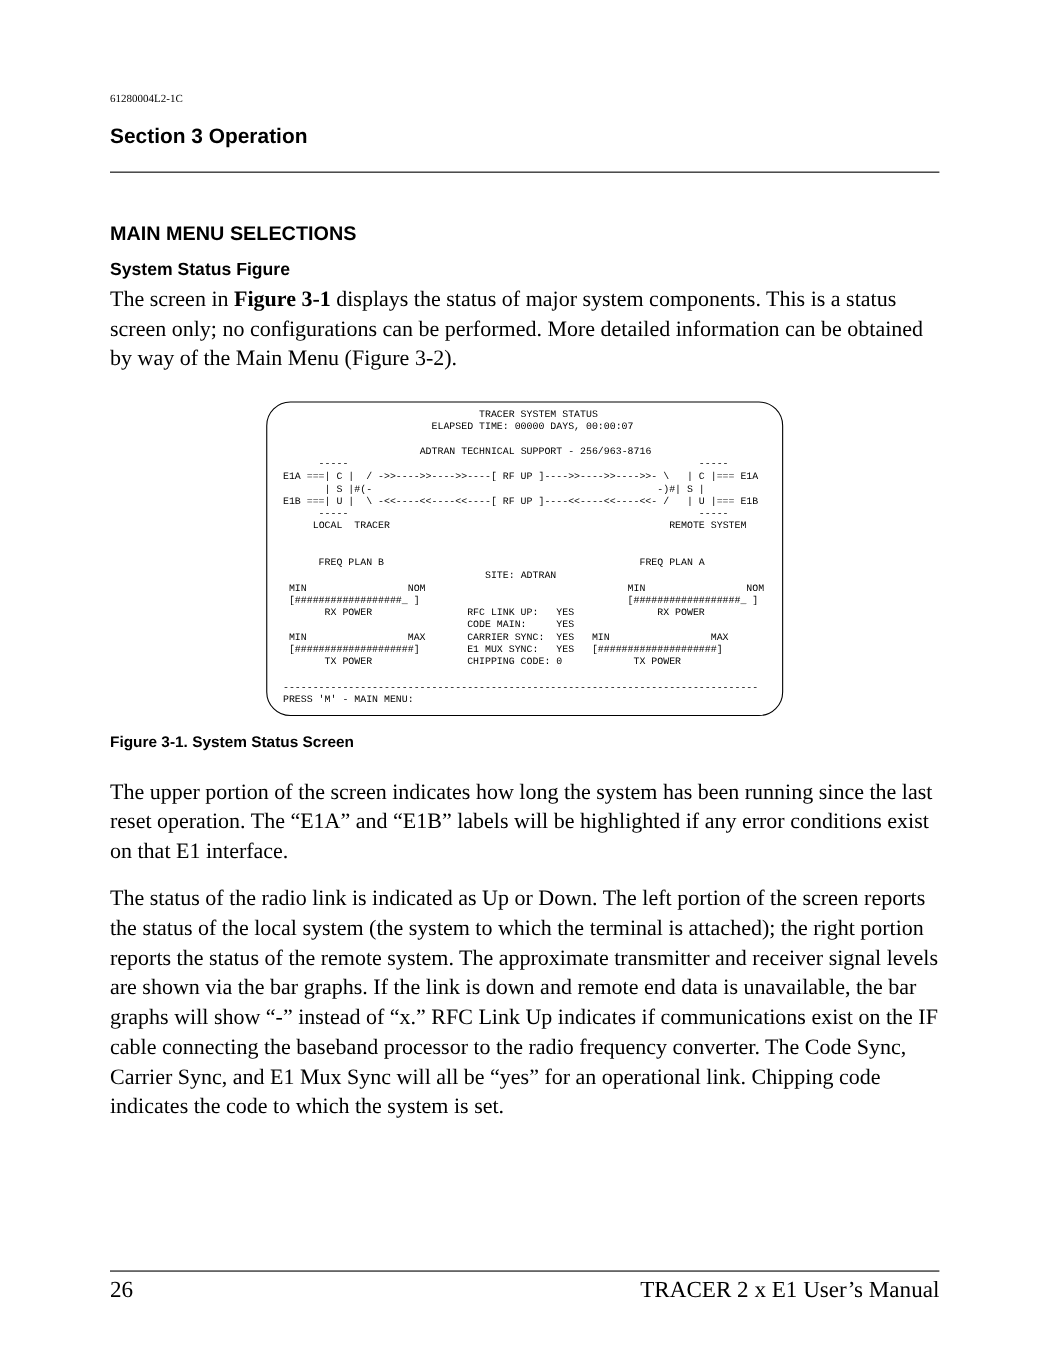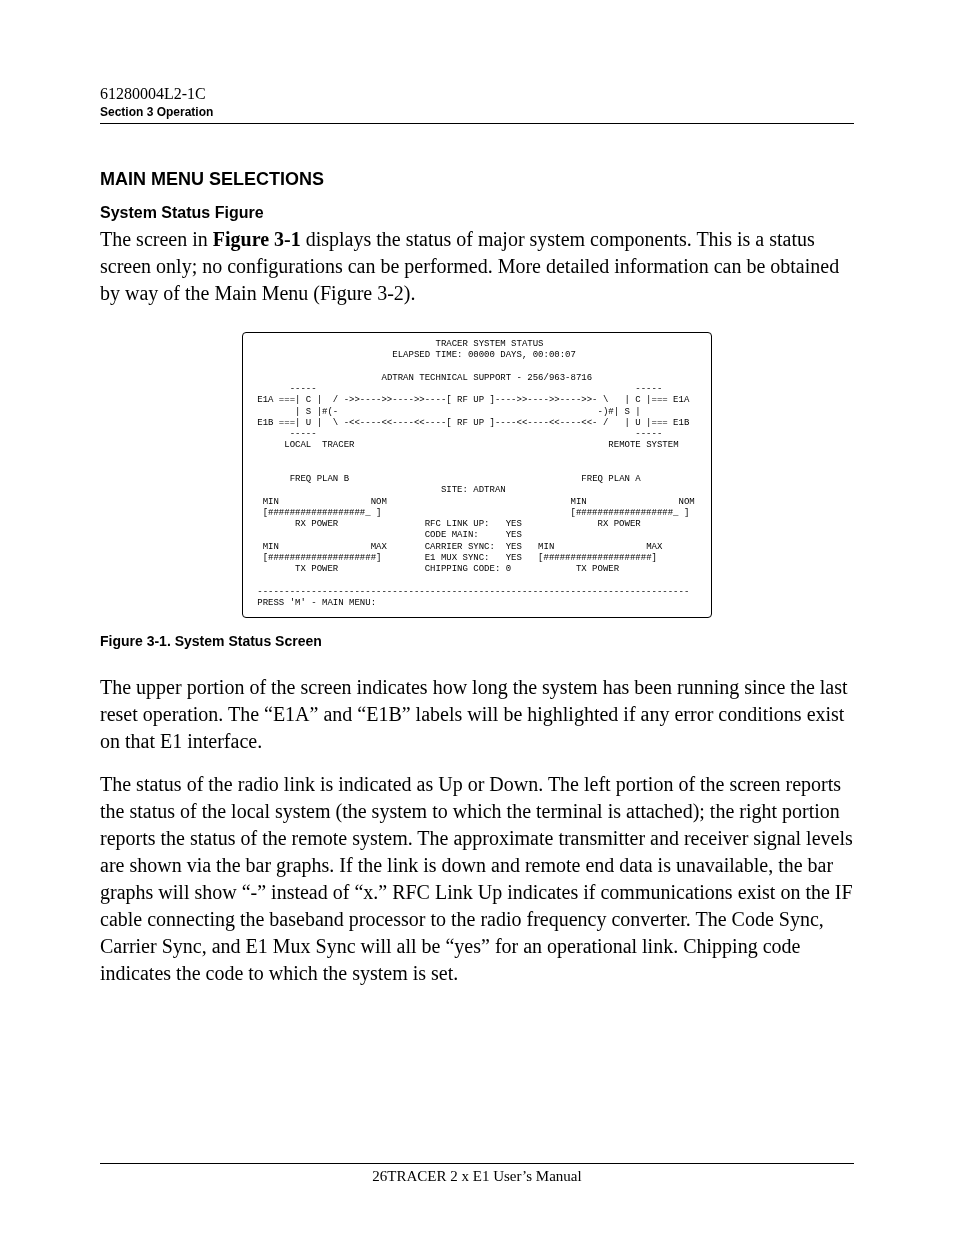--- a/index.html
+++ b/index.html
@@ -11,28 +11,28 @@
     padding: 0;
   }
   .page {
     width: 954px;
     height: 1235px;
     box-sizing: border-box;
     padding: 85px 100px 60px 100px;
     position: relative;
   }
   .header-code {
-    font-size: 16px;
-    margin-bottom: 2px;
+    font-size: 10px;
+    margin-bottom: 18px;
   }
   .section-title {
     font-family: Arial, Helvetica, sans-serif;
     font-weight: bold;
-    font-size: 12px;
-    margin-bottom: 4px;
+    font-size: 19px;
+    margin-bottom: 20px;
   }
   .hr-top {
     border: none;
     border-top: 1px solid #000;
     margin: 0 0 45px 0;
   }
   .h1-main {
     font-family: Arial, Helvetica, sans-serif;
     font-weight: bold;
     font-size: 18px;
@@ -49,21 +49,21 @@
     line-height: 1.35;
     margin: 0 0 16px 0;
   }
   .figure-block {
     text-align: center;
     margin: 8px 0 6px 0;
   }
   .terminal-frame {
     display: inline-block;
     border: 1.5px solid #000;
-    border-radius: 4px;
+    border-radius: 22px;
     padding: 6px 16px 8px 14px;
     text-align: left;
     white-space: pre;
     font-family: "Courier New", Courier, monospace;
     font-size: 9px;
     line-height: 1.25;
     letter-spacing: 0;
   }
   .figure-caption {
     text-align: left;
@@ -78,22 +78,22 @@
     right: 100px;
     bottom: 50px;
   }
   .footer hr {
     border: none;
     border-top: 1px solid #000;
     margin: 0 0 4px 0;
   }
   .footer-row {
     display: flex;
-    justify-content: center;
-    font-size: 15px;
+    justify-content: space-between;
+    font-size: 21px;
   }
 </style>
 </head>
 <body>
 
 <div class="page">
 
   <div class="header-code">61280004L2-1C</div>
   <div class="section-title">Section 3  Operation</div>
   <hr class="hr-top">

